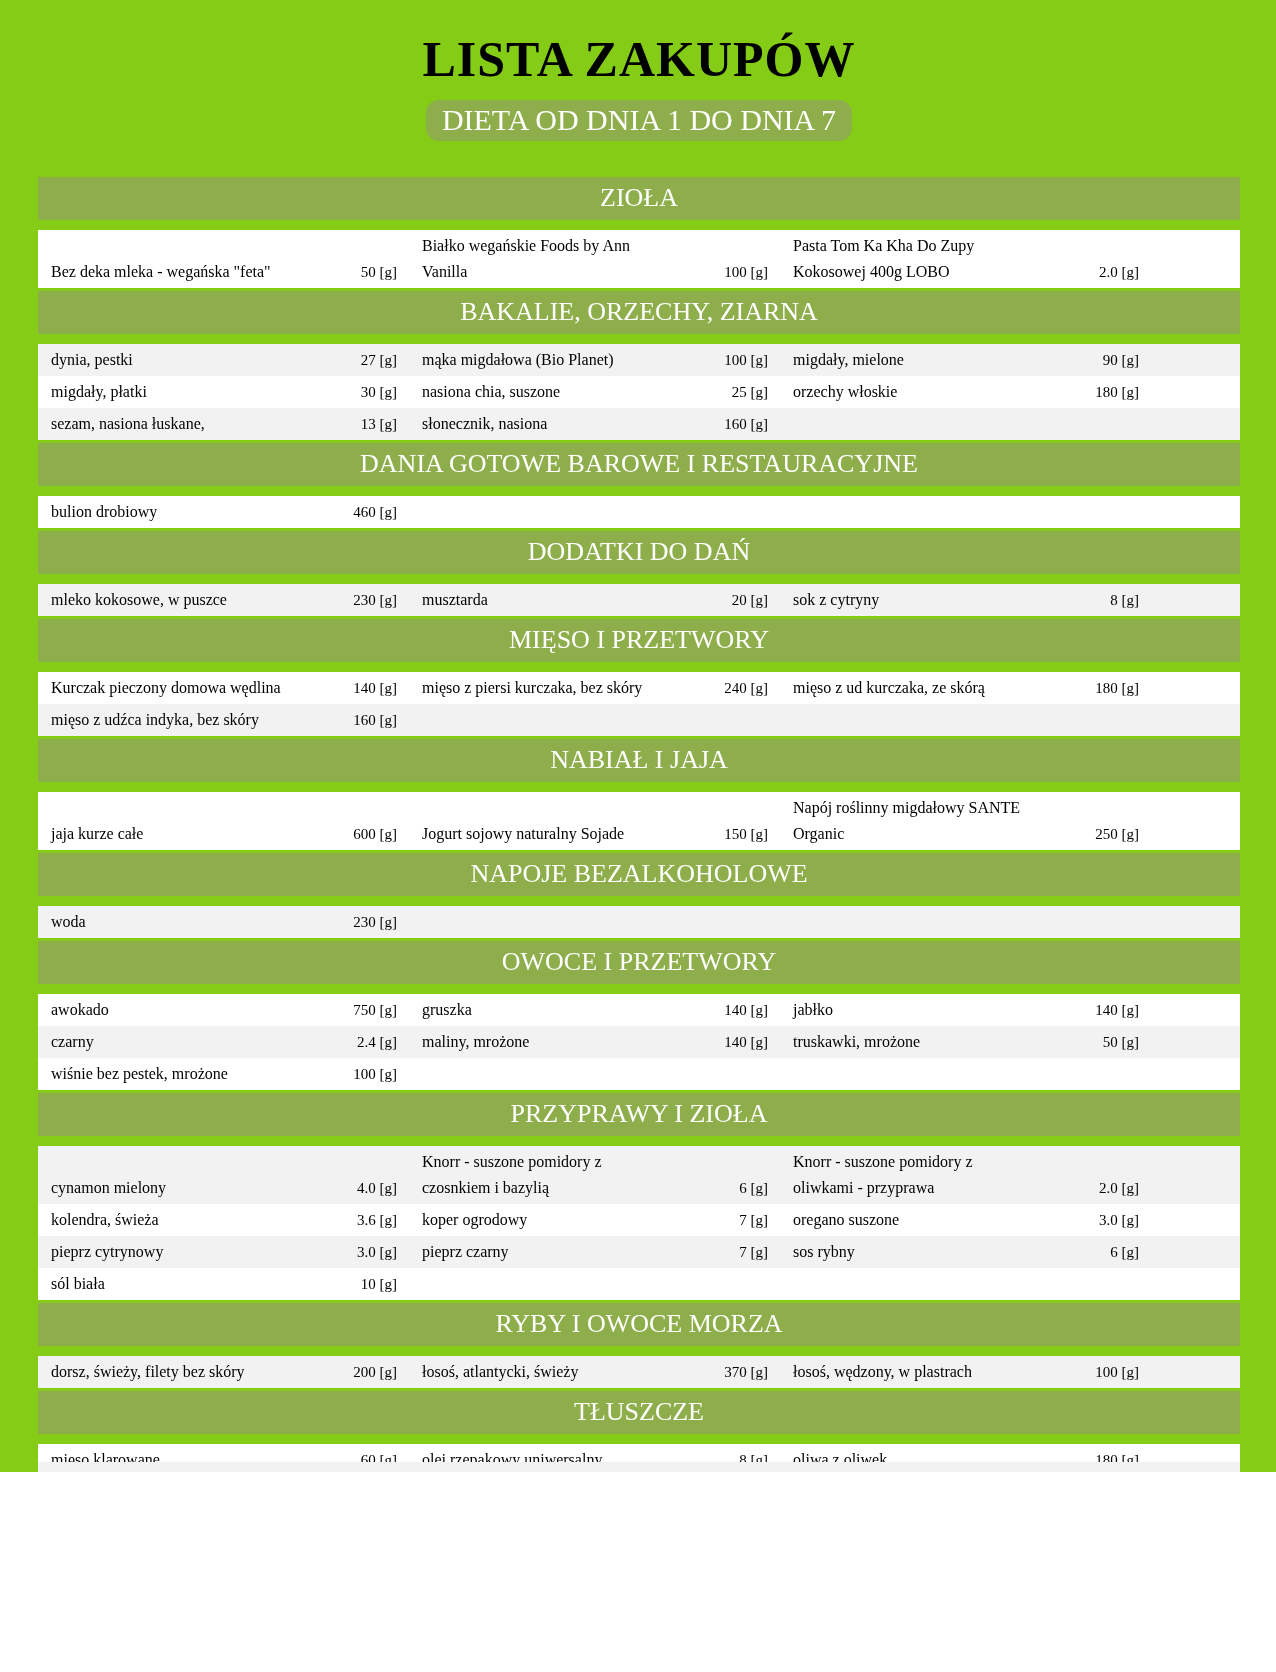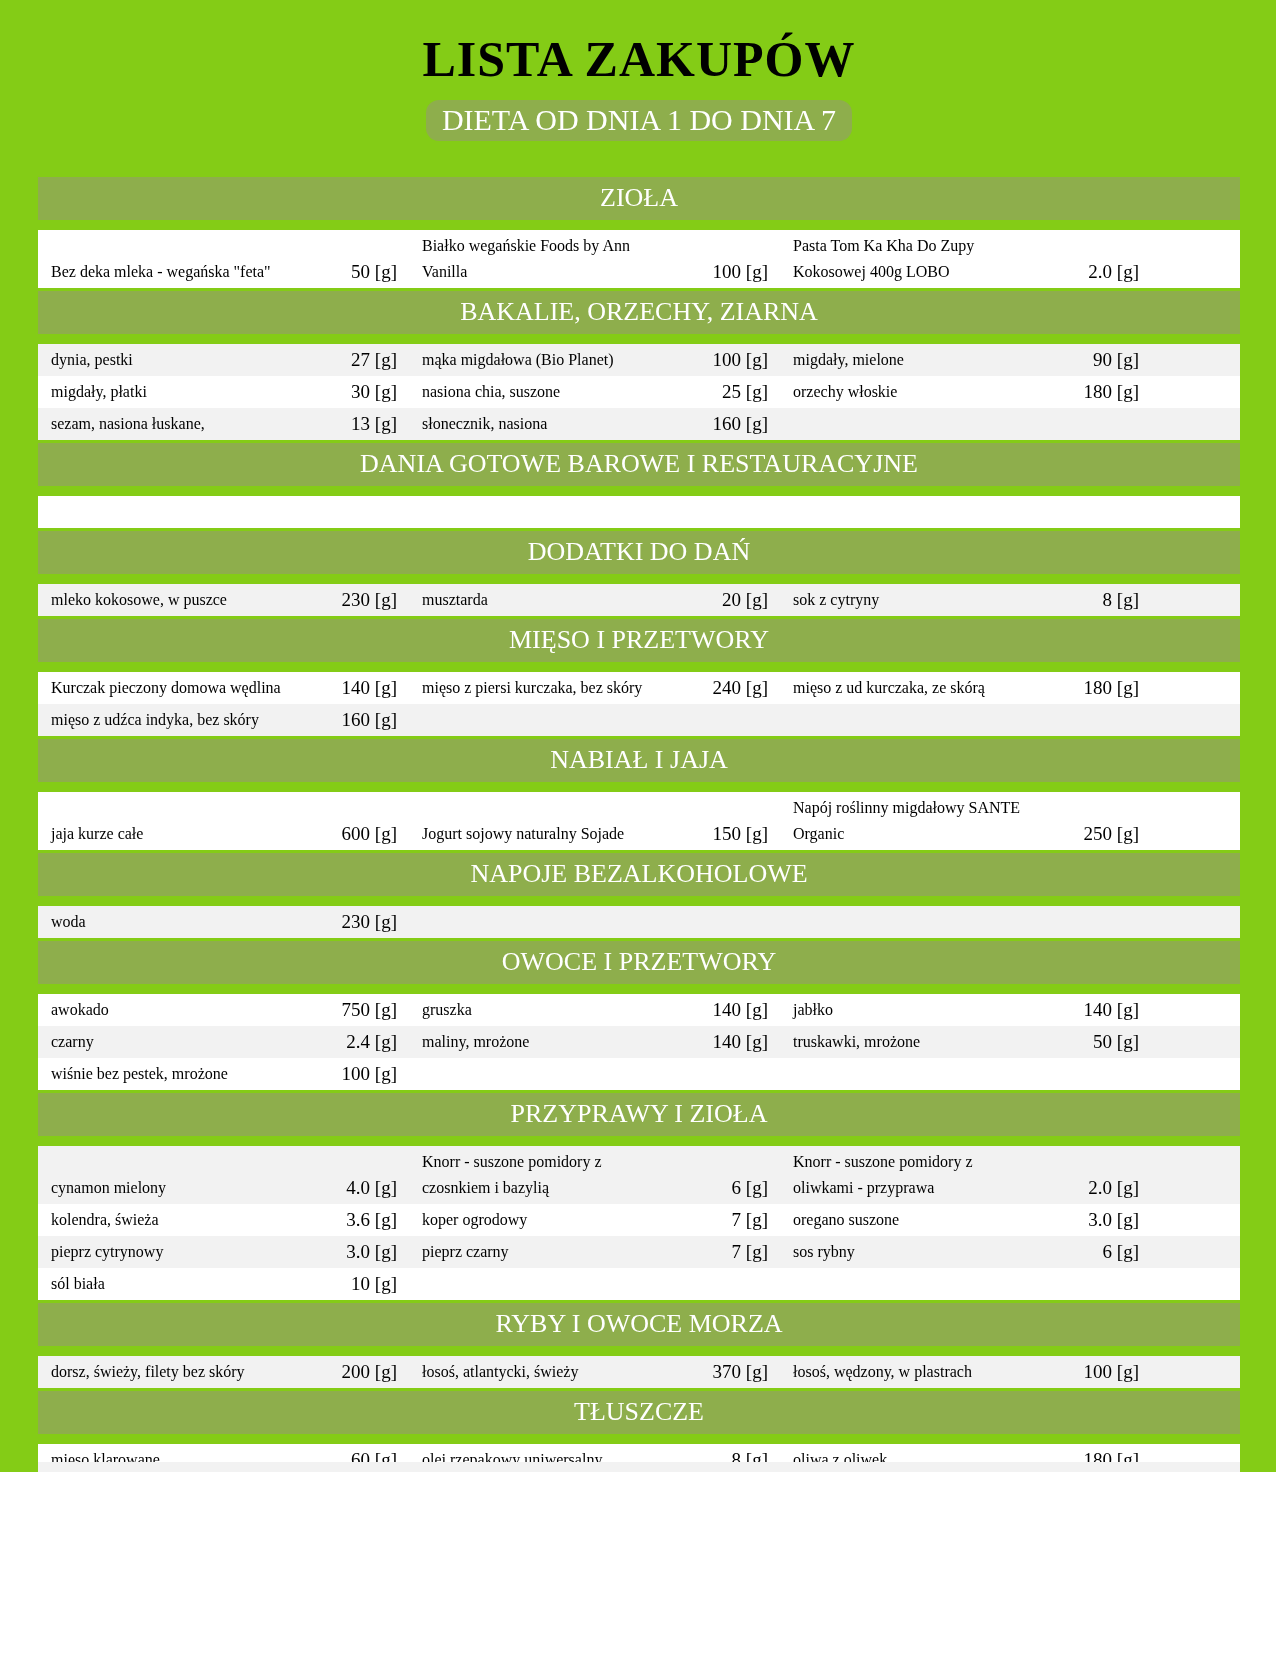--- a/index.html
+++ b/index.html
@@ -54,21 +54,21 @@
     flex:1 1 auto;
     font-size:16px;
     line-height:26px;
   }
   .cell .qty{
     flex:0 0 auto;
     min-width:70px;
     margin-left:10px;
     text-align:right;
     white-space:nowrap;
-    font-size:19px;
+    font-size:15px;
     line-height:26px;
   }
   .bottom-strip{
     position:absolute;
     left:38px;
     bottom:0;
     width:1202px;
     height:10px;
     background:var(--stripe);
   }
@@ -131,20 +131,24 @@
             <span class="qty">13 [g]</span>
           </div>
           <div class="cell">
             <span class="name">słonecznik, nasiona</span>
             <span class="qty">160 [g]</span>
           </div>
           <div class="cell"></div>
         </div>
         <div class="section-header">DANIA GOTOWE BAROWE I RESTAURACYJNE</div>
         <div class="row">
+          <div class="cell">
+            <span class="name">bulion drobiowy</span>
+            <span class="qty">460 [g]</span>
+          </div>
           <div class="cell"></div>
           <div class="cell"></div>
         </div>
         <div class="section-header">DODATKI DO DAŃ</div>
         <div class="row alt">
           <div class="cell">
             <span class="name">mleko kokosowe, w puszce</span>
             <span class="qty">230 [g]</span>
           </div>
           <div class="cell">

